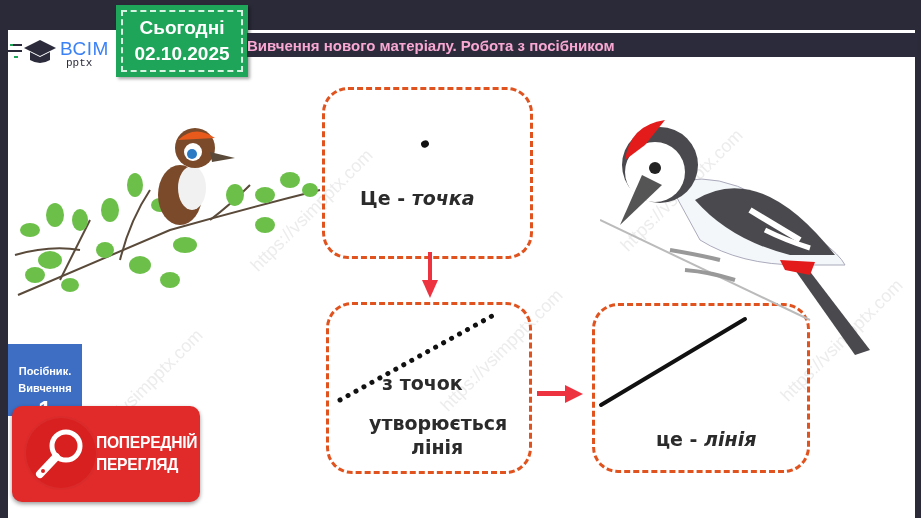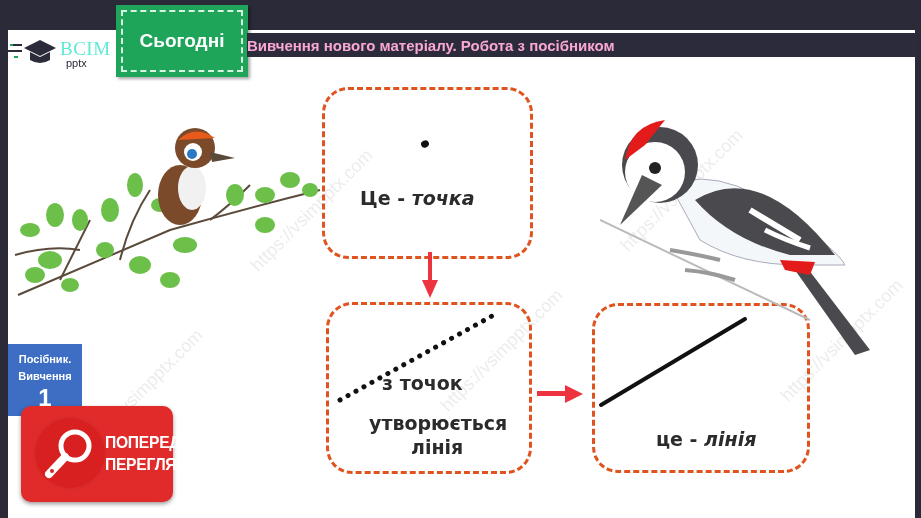--- a/index.html
+++ b/index.html
@@ -1,32 +1,32 @@
 <!DOCTYPE html>
 <html><head>
 <meta charset="utf-8">
 <style>
   html, body { margin:0; padding:0; }
   body { width:921px; height:518px; overflow:hidden; background:#2a2a38; position:relative; font-family:"DejaVu Sans", sans-serif; }
   .slide { position:absolute; left:8px; top:30px; width:907px; height:488px; background:#ffffff; }
   .title-bar { position:absolute; left:247px; top:33px; width:670px; height:24px; background:#2b2b3b; color:#f9a8d4; font-family:"Liberation Sans", sans-serif; font-weight:bold; font-size:15px; display:flex; align-items:center; justify-content:flex-start; }
   .logo { position:absolute; left:8px; top:36px; width:110px; height:34px; }
-  .logo .t1 { position:absolute; left:52px; top:2px; font-family:Liberation Serif, serif; font-size:19px; color:#5eead4; letter-spacing:0.5px; }
-  .logo .t2 { position:absolute; left:58px; top:21px; font-family:Liberation Sans, sans-serif; font-size:11px; color:#2b2b3b; }
+  .logo .t1 { position:absolute; left:52px; top:2px; font-family:Liberation Sans, sans-serif; font-size:19px; color:#3b82f6; letter-spacing:0.5px; }
+  .logo .t2 { position:absolute; left:58px; top:21px; font-family:Liberation Mono, monospace; font-size:11px; color:#2b2b3b; }
   .date-badge { position:absolute; left:116px; top:5px; width:132px; height:72px; background:#1fa55a; box-shadow:2px 2px 3px rgba(0,0,0,.35); }
   .date-badge .inner { position:absolute; left:5px; top:5px; right:5px; bottom:5px; border:2px dashed #d8f2e2; display:flex; flex-direction:column; align-items:center; justify-content:center; color:#fff; font-family:"Liberation Sans", sans-serif; font-weight:bold; font-size:19px; line-height:26px; }
   .box { position:absolute; border:3px dashed #e0531f; border-radius:26px; background:transparent; }
   .box1 { left:322px; top:87px; width:205px; height:166px; }
   .box2 { left:326px; top:302px; width:200px; height:166px; }
   .box3 { left:592px; top:303px; width:212px; height:164px; }
   .txt { position:absolute; font-family:"DejaVu Sans", sans-serif; font-weight:bold; color:#2b2b2b; font-size:19px; white-space:nowrap; }
   .txt i { font-style:italic; }
-  .side-tab { position:absolute; left:8px; top:344px; width:74px; height:72px; background:#3d6ec4; color:#fff; font-family:"Liberation Sans", sans-serif; font-weight:bold; font-size:11px; text-align:center; line-height:17px; padding-top:7px; box-sizing:border-box; }
+  .side-tab { position:absolute; left:8px; top:344px; width:74px; height:72px; background:#3d6ec4; color:#fff; font-family:"Liberation Sans", sans-serif; font-weight:bold; font-size:11px; text-align:center; line-height:17px; padding-top:19px; box-sizing:border-box; }
   .side-tab .num { font-size:24px; line-height:26px; }
-  .preview { position:absolute; left:21px; top:406px; width:152px; height:96px; background:#e12b2b; border-radius:10px; box-shadow:0 2px 4px rgba(0,0,0,.4); }
+  .preview { position:absolute; left:12px; top:406px; width:188px; height:96px; background:#e12b2b; border-radius:10px; box-shadow:0 2px 4px rgba(0,0,0,.4); }
   .preview .circle { position:absolute; left:12px; top:10px; width:74px; height:74px; border-radius:50%; background:#d92020; box-shadow:inset 0 0 0 2px rgba(255,255,255,.05); }
   .preview .label { position:absolute; left:84px; top:26px; color:#fff; font-family:"Liberation Sans", sans-serif; font-weight:bold; font-size:17px; line-height:22px; letter-spacing:-0.3px; transform:scaleX(0.92); transform-origin:left; }
   .watermark { position:absolute; font-family:"Liberation Sans", sans-serif; font-size:18px; color:rgba(200,200,200,0.35); transform:rotate(-45deg); white-space:nowrap; pointer-events:none; }
   svg { position:absolute; }
 </style>
 </head>
 <body>
 
 <div class="slide"></div>
 
@@ -45,20 +45,21 @@
     <polygon points="16,12 32,4 48,12 32,20" fill="#2b2b3b"></polygon>
     <path d="M22,16 L22,24 Q32,30 42,24 L42,16 L32,21 Z" fill="#2b2b3b"></path>
   </svg>
   <span class="t1">ВСІМ</span>
   <span class="t2">pptx</span>
 </div>
 
 <div class="date-badge">
   <div class="inner">
     <span>Сьогодні</span>
+    <span>02.10.2025</span>
   </div>
 </div>
 
 <div class="title-bar">
   <span>Вивчення нового матеріалу. Робота з посібником</span>
 </div>
 
 <svg width="320" height="220" viewBox="0 0 320 220" style="left:10px;top:110px;">
   <g stroke="#5a4a3a" stroke-width="2" fill="none">
     <path d="M8,185 Q90,150 160,120 Q230,100 310,80"></path>

